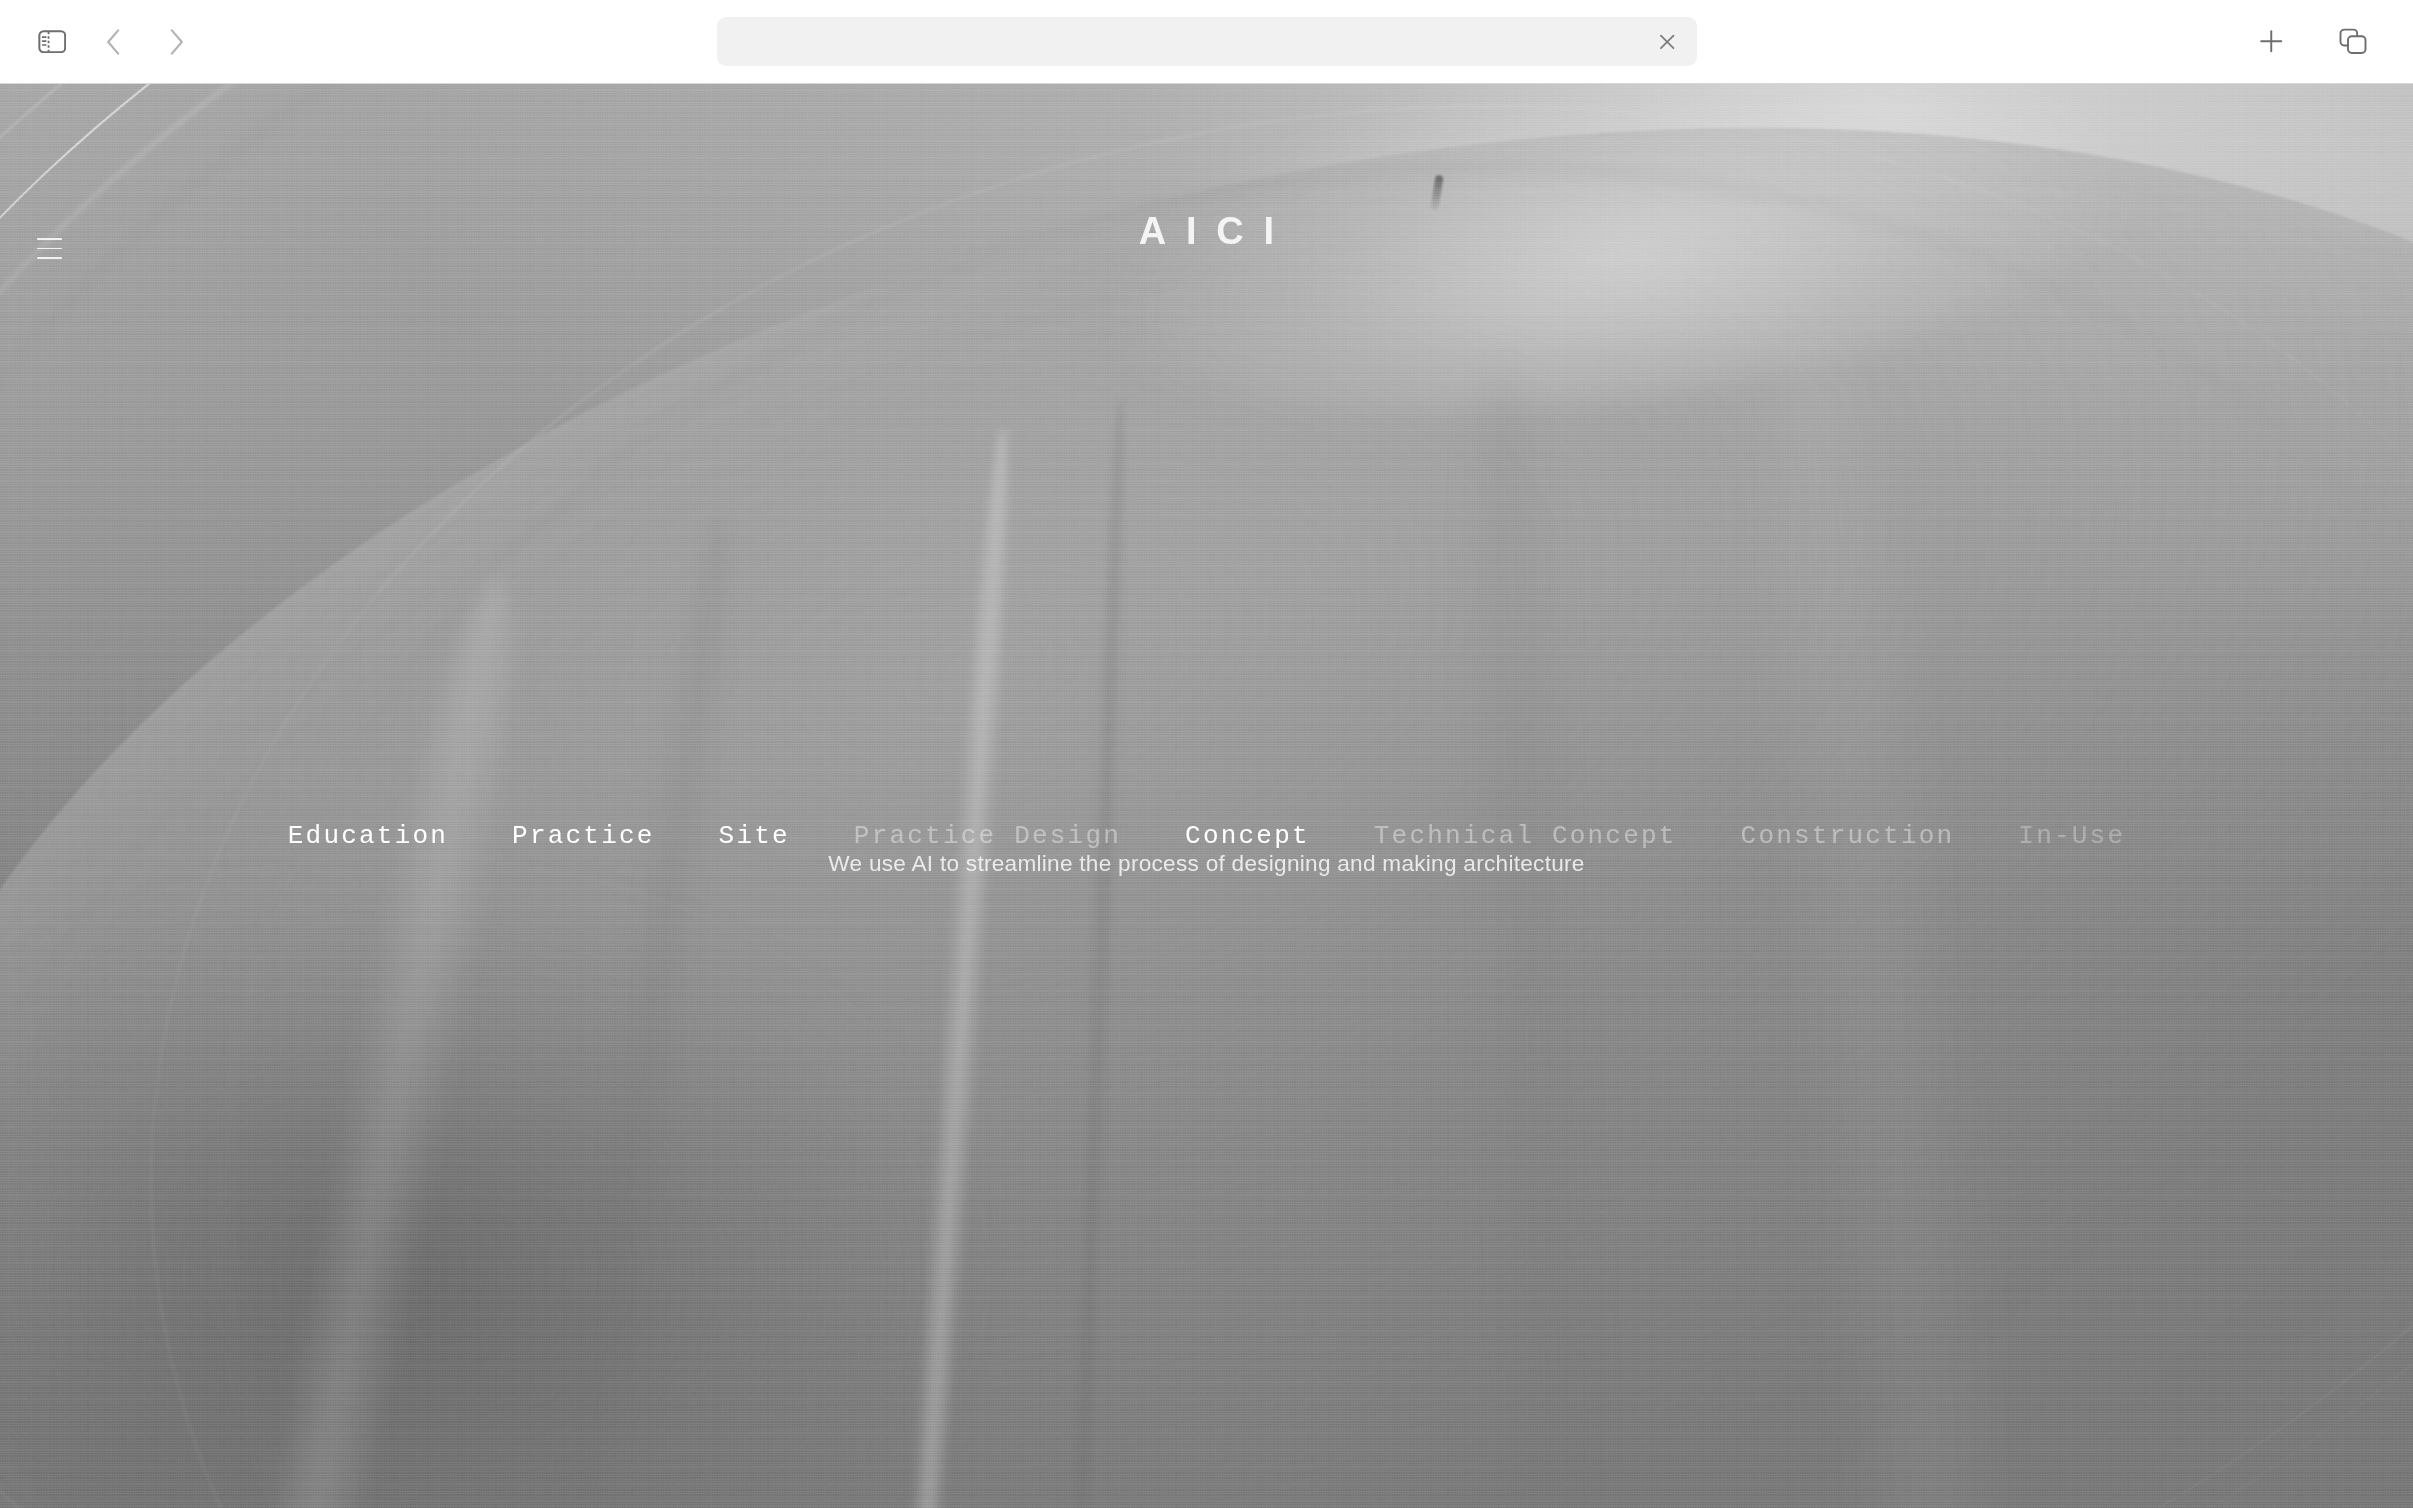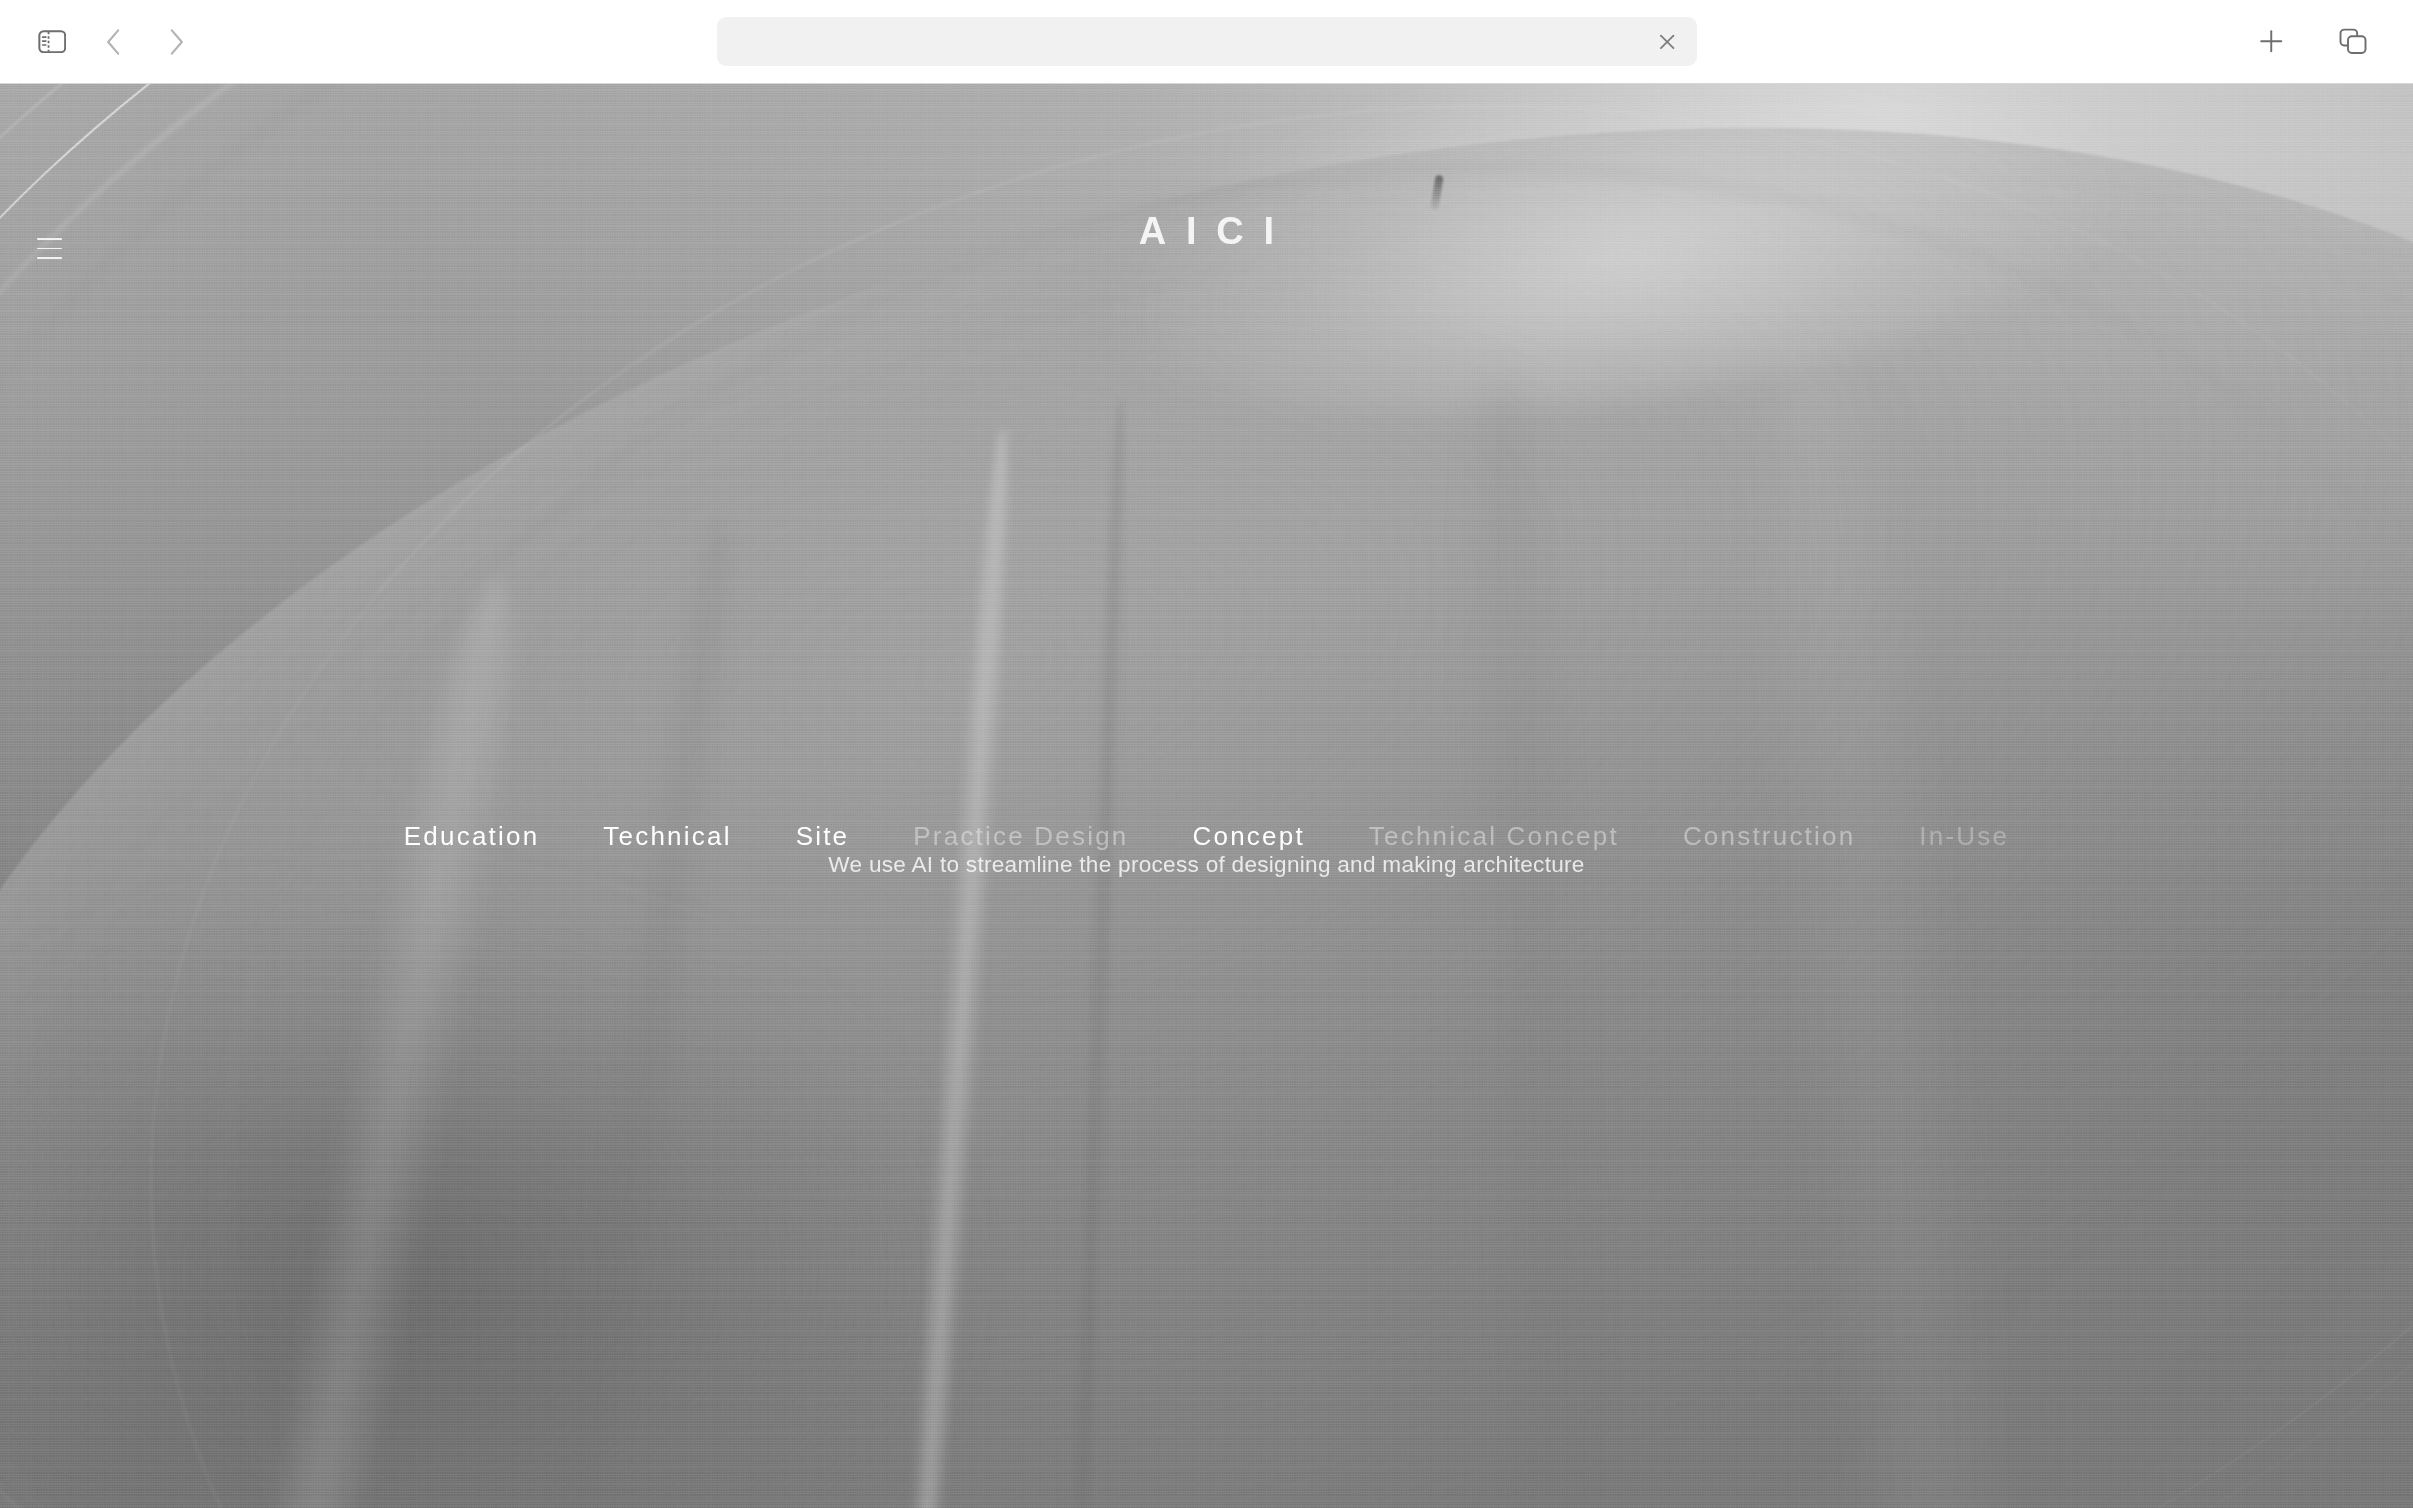--- a/index.html
+++ b/index.html
@@ -256,20 +256,21 @@
     padding:0 251px;
   }
   .phase{
     font-size:26px;
     font-weight:400;
     letter-spacing:0.085em;
     white-space:nowrap;
     padding:0 32px;
     cursor:pointer;
     color:rgba(255,255,255,0.42);
+    font-family:Liberation Mono, monospace;
   }
   .phase.active{ color:#ffffff; }
   .phase.muted{ color:rgba(255,255,255,0.40); }
   .phase.faint{ color:rgba(255,255,255,0.30);text-align:right; }
 
   .tagline{
     text-align:center;
     font-size:22.6px;
     font-weight:400;
     letter-spacing:0.012em;
@@ -361,21 +362,21 @@
       <span></span>
       <span></span>
       <span></span>
     </div>
 
     <div class="brand">AICI</div>
 
     <div class="hero">
       <div class="phase-nav">
         <div class="phase active">Education</div>
-        <div class="phase active">Technical</div>
+        <div class="phase active">Practice</div>
         <div class="phase active">Site</div>
         <div class="phase muted">Practice Design</div>
         <div class="phase active">Concept</div>
         <div class="phase muted">Technical Concept</div>
         <div class="phase muted">Construction</div>
         <div class="phase faint">In-Use</div>
       </div>
 
       <div class="tagline">We use AI to streamline the process of designing and making architecture</div>
     </div>

